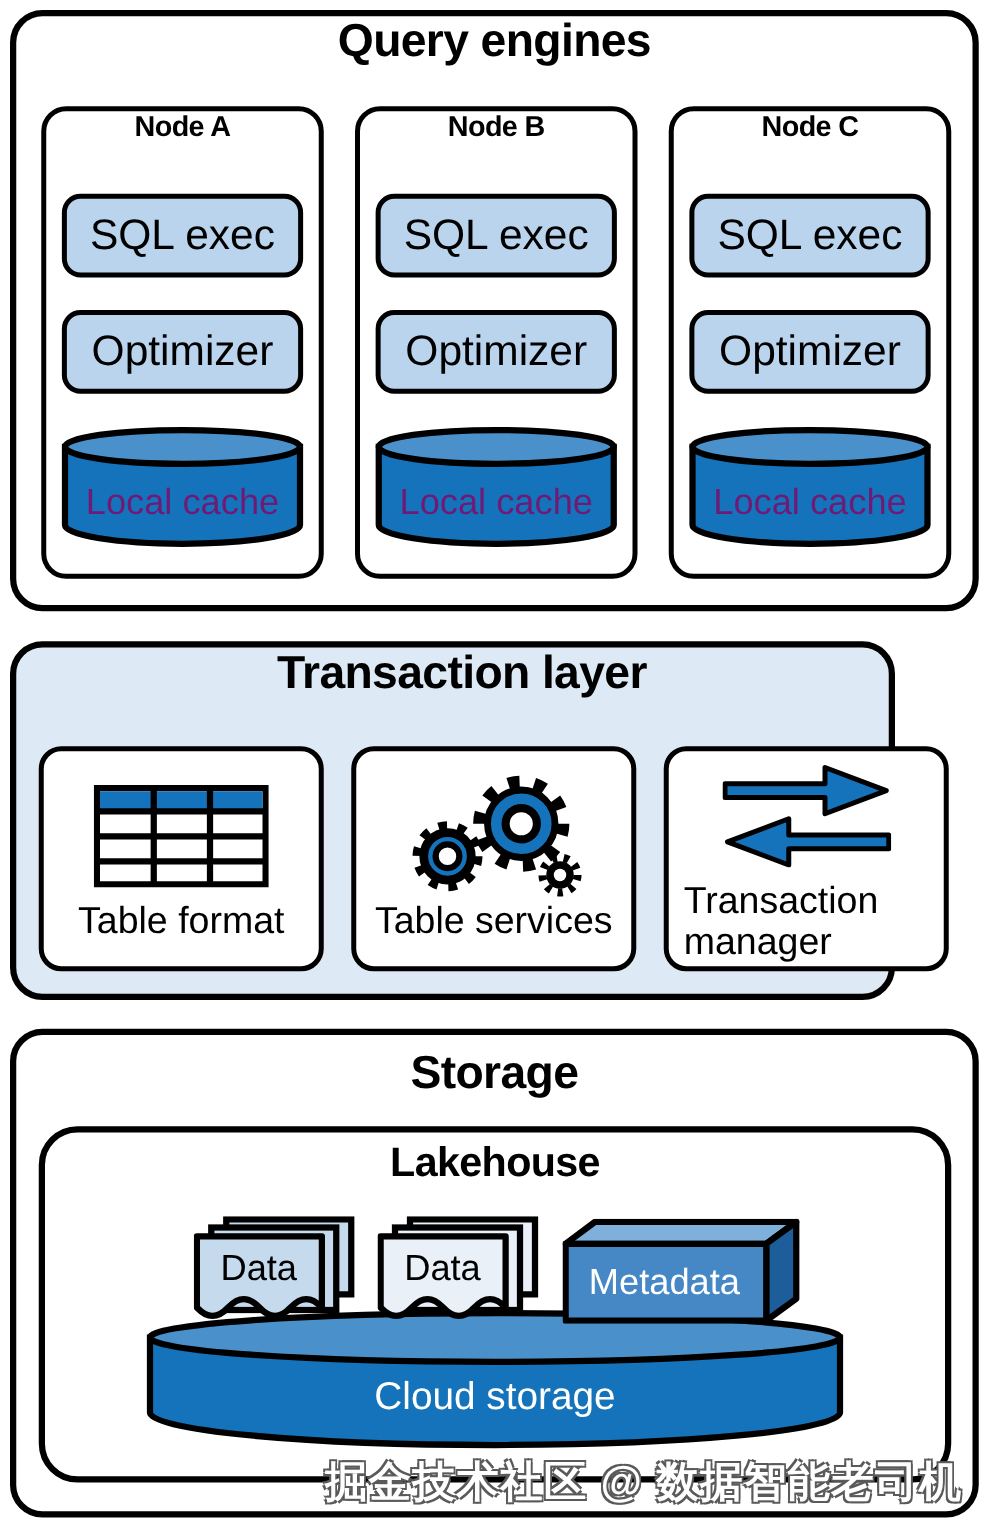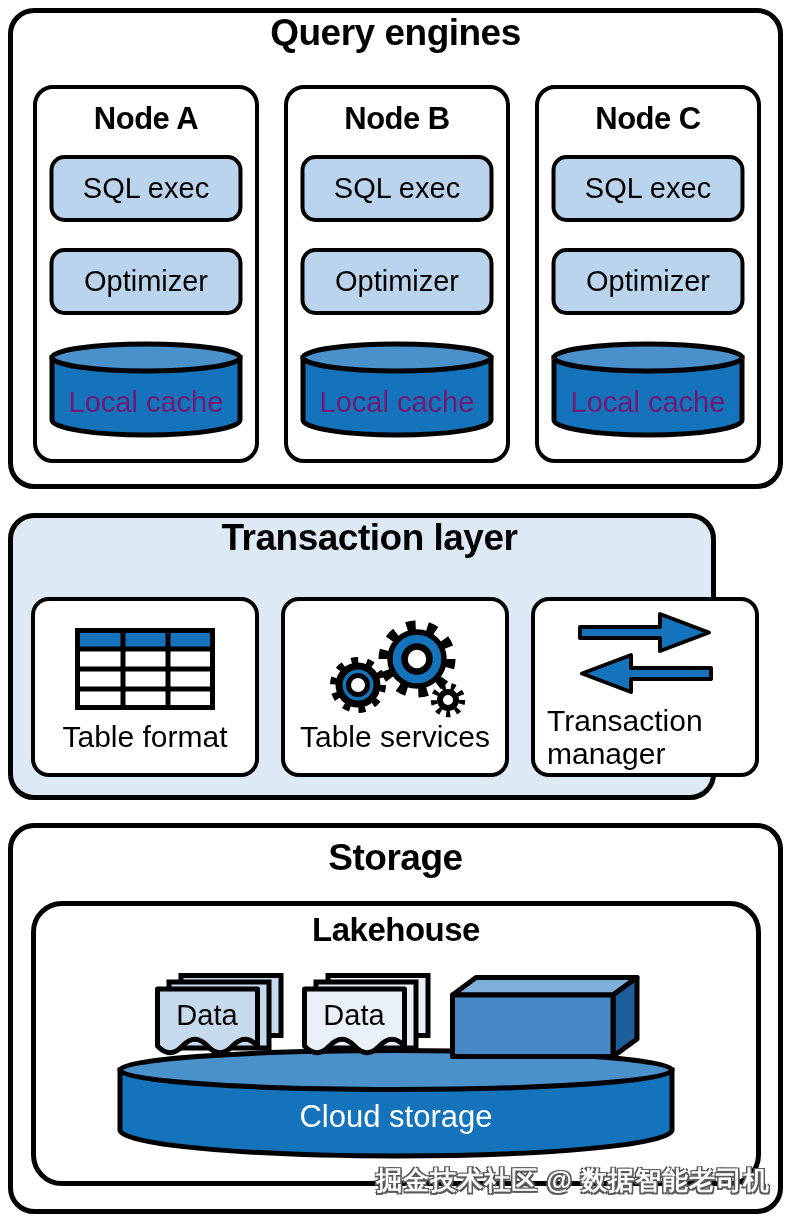--- a/index.html
+++ b/index.html
@@ -19,26 +19,26 @@
     margin-top:0;line-height:1.1;
   }
   #storage .panel-title{margin-top:10px;}
 
   
   .node{
     position:absolute;top:72px;width:226px;height:378px;box-sizing:border-box;
     background:#fff;border:4px solid #000;border-radius:20px;
   }
   .node.n1{left:20px;} .node.n2{left:271px;} .node.n3{left:522px;}
-  .node-title{text-align:center;font-size:31px;font-weight:700;letter-spacing:-0.5px;margin-top:13px;line-height:1.1;}
+  .node-title{text-align:center;font-size:23px;font-weight:700;letter-spacing:-0.5px;line-height:1.1;}
   .chip{
     position:absolute;left:50%;transform:translateX(-50%);
     width:193px;height:67px;box-sizing:border-box;
     background:#b9d4ec;border:4px solid #000;border-radius:15px;
-    display:flex;align-items:center;justify-content:center;font-size:29px;
+    display:flex;align-items:center;justify-content:center;font-size:34px;
   }
   .chip.c1{top:66px;} .chip.c2{top:159px;}
   .cyl{position:absolute;top:251px;left:50%;transform:translateX(-50%);width:197px;height:98px;}
   .cyl svg{display:block;}
   .cyl-label{
     position:absolute;left:0;right:0;top:28px;bottom:2px;
     display:flex;align-items:center;justify-content:center;
     color:#701a75;font-size:29px;
   }
 
@@ -69,21 +69,21 @@
     display:flex;align-items:center;justify-content:center;color:#fff;font-size:29px;
   }
   .cloud-cyl{position:absolute;left:80px;top:142px;width:560px;height:112px;z-index:1;}
   .cloud-label{
     position:absolute;left:0;right:0;top:30px;bottom:4px;
     display:flex;align-items:center;justify-content:center;color:#fff;font-size:31px;text-align:right;
   }
 
   .watermark{
     position:absolute;top:1163px;right:21px;z-index:9;
-    font-size:26px;font-weight:700;letter-spacing:1px;color:#fff;
+    font-size:34px;font-weight:700;letter-spacing:1px;color:#fff;
     text-shadow:-1.5px -1.5px 0 #5a5a5a,1.5px -1.5px 0 #5a5a5a,
                 -1.5px 1.5px 0 #5a5a5a,1.5px 1.5px 0 #5a5a5a;
   }
 </style>
 </head>
 <body>
 
 <div class="canvas">
 
   <section class="panel" id="query-engines">
@@ -201,20 +201,21 @@
         </svg>
         <div class="doc-label">Data</div>
       </div>
 
       <div class="metadata">
         <svg viewBox="0 0 190 84" width="190" height="84">
           <polygon points="2.5,20 26,2.5 187,2.5 163,20" stroke="#000" stroke-width="5" stroke-linejoin="round" fill="#7fb0dc"></polygon>
           <polygon points="163,20 187,2.5 187,64 163,81.5" stroke="#000" stroke-width="5" stroke-linejoin="round" fill="#1d5d9a"></polygon>
           <rect x="2.5" y="20" width="160.5" height="61.5" stroke="#000" stroke-width="5" stroke-linejoin="round" fill="#4588c5"></rect>
         </svg>
+        <div class="metadata-label">Metadata</div>
       </div>
 
       <div class="cloud-cyl">
         <svg viewBox="0 0 560 112" width="560" height="112">
           <path d="M4,22 L4,82 A276 26 0 0 0 556,82 L556,22 Z" stroke="#000" stroke-width="5" fill="#1473ba"></path>
           <ellipse cx="280" cy="22" rx="276" ry="19.5" stroke="#000" stroke-width="5" fill="#4a90ca"></ellipse>
         </svg>
         <div class="cloud-label">Cloud storage</div>
       </div>
     </div>

